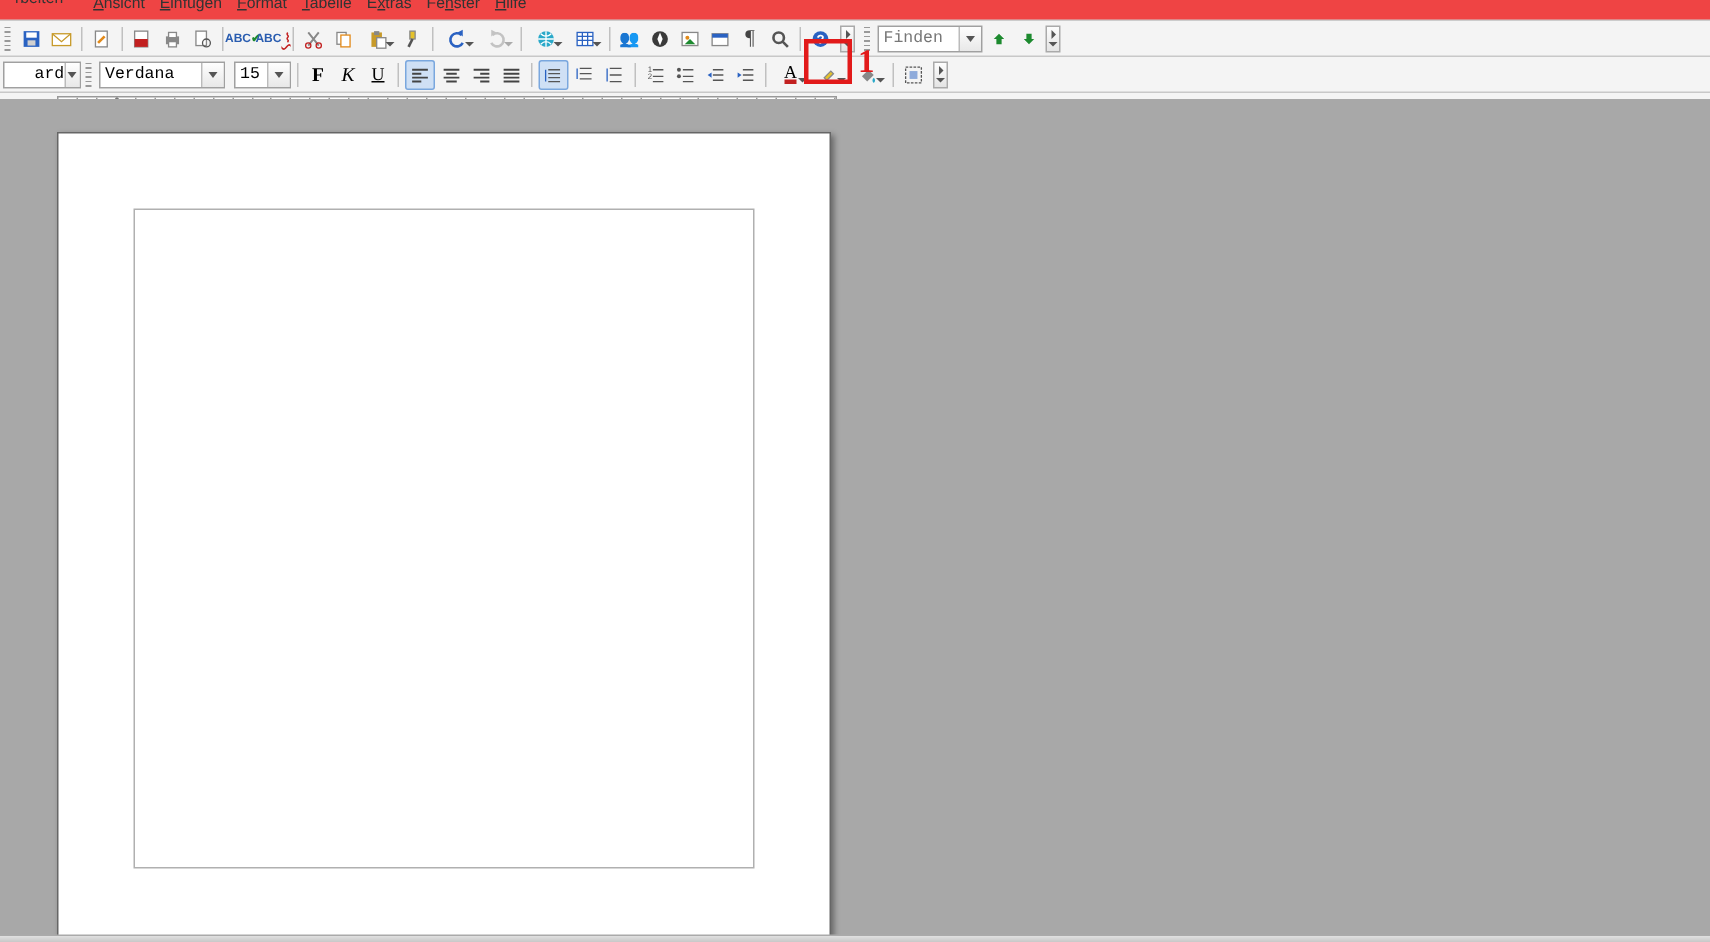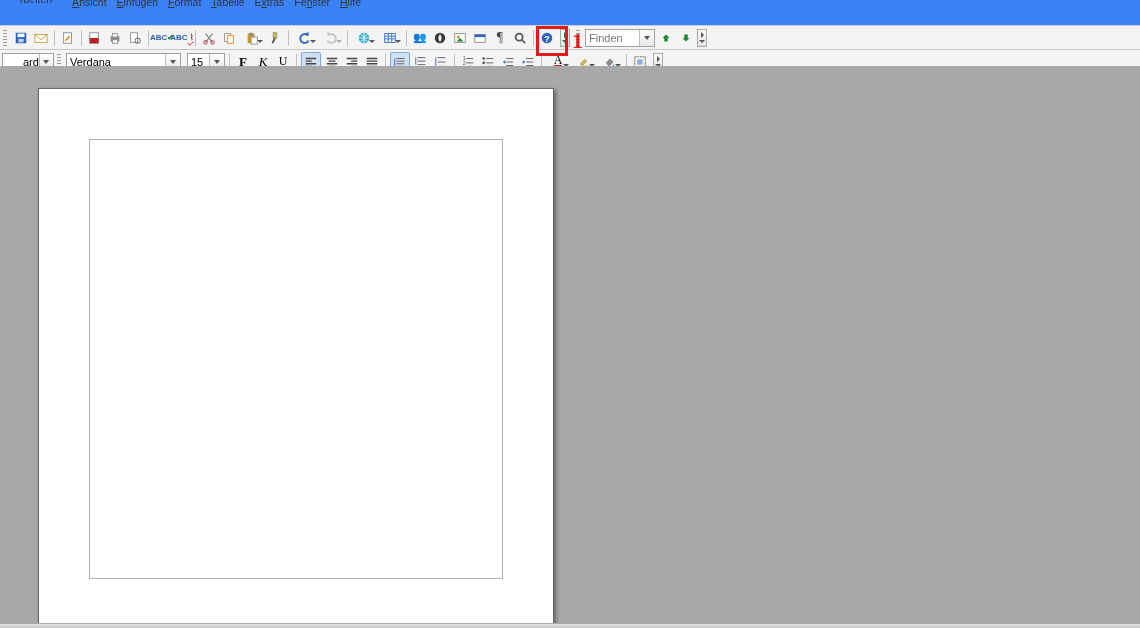--- a/index.html
+++ b/index.html
@@ -7,25 +7,25 @@
     padding: 0;
     width: 1140px;
     height: 628px;
     font-family: Tahoma, Arial, sans-serif;
     font-size: 11px;
     background: #ededed;
     overflow: hidden;
     user-select: none;
   }
   .menubar {
-    height: 26px;
-    background: #3b82f6;
+    height: 14px;
+    background: #ef4444;
     display: flex;
     align-items: flex-start;
-    padding: 0 20px;
+    padding: 0 10px;
     border-bottom: 1px solid #ccc;
     box-sizing: border-box;
     overflow: hidden;
   }
   .menubar span {
     margin-right: 10px;
     color: #333;
     font-size: 10.5px;
     line-height: 10px;
     position: relative;
@@ -74,20 +74,21 @@
   .dropdown {
     display: flex;
     align-items: center;
     height: 18px;
     border: 1px solid #a0a0a0;
     background: #fff;
     box-sizing: border-box;
     font-size: 11px;
     padding-left: 3px;
     position: relative;
+    font-family: Liberation Mono, monospace;
   }
   .dropdown .dd-btn {
     width: 14px;
     height: 100%;
     border-left: 1px solid #bbb;
     background: linear-gradient(#fefefe,#e8e8e8);
     display: flex;
     align-items: center;
     justify-content: center;
     margin-left: auto;
@@ -402,21 +403,21 @@
       <div class="chev"></div>
   </div>
 </div>
 
 <div class="toolbar-row" style="height:24px;">
   <div class="dropdown" style="width:52px;padding-left:20px;">
     <span>ard</span>
     <div class="dd-btn"></div>
   </div>
   <div class="grip"></div>
-  <div class="dropdown" style="width:115px;">
+  <div class="dropdown" style="width:84px;">
     <span>Verdana</span>
     <div class="dd-btn"></div>
   </div>
   <div class="dropdown" style="width:38px;margin-left:4px;">
     <span>15</span>
     <div class="dd-btn"></div>
   </div>
   <div class="sep"></div>
   <div class="tb-btn" style="font-family:serif;font-weight:bold;font-size:13px;">F</div>
   <div class="tb-btn" style="font-family:serif;font-style:italic;font-size:13px;">K</div>

